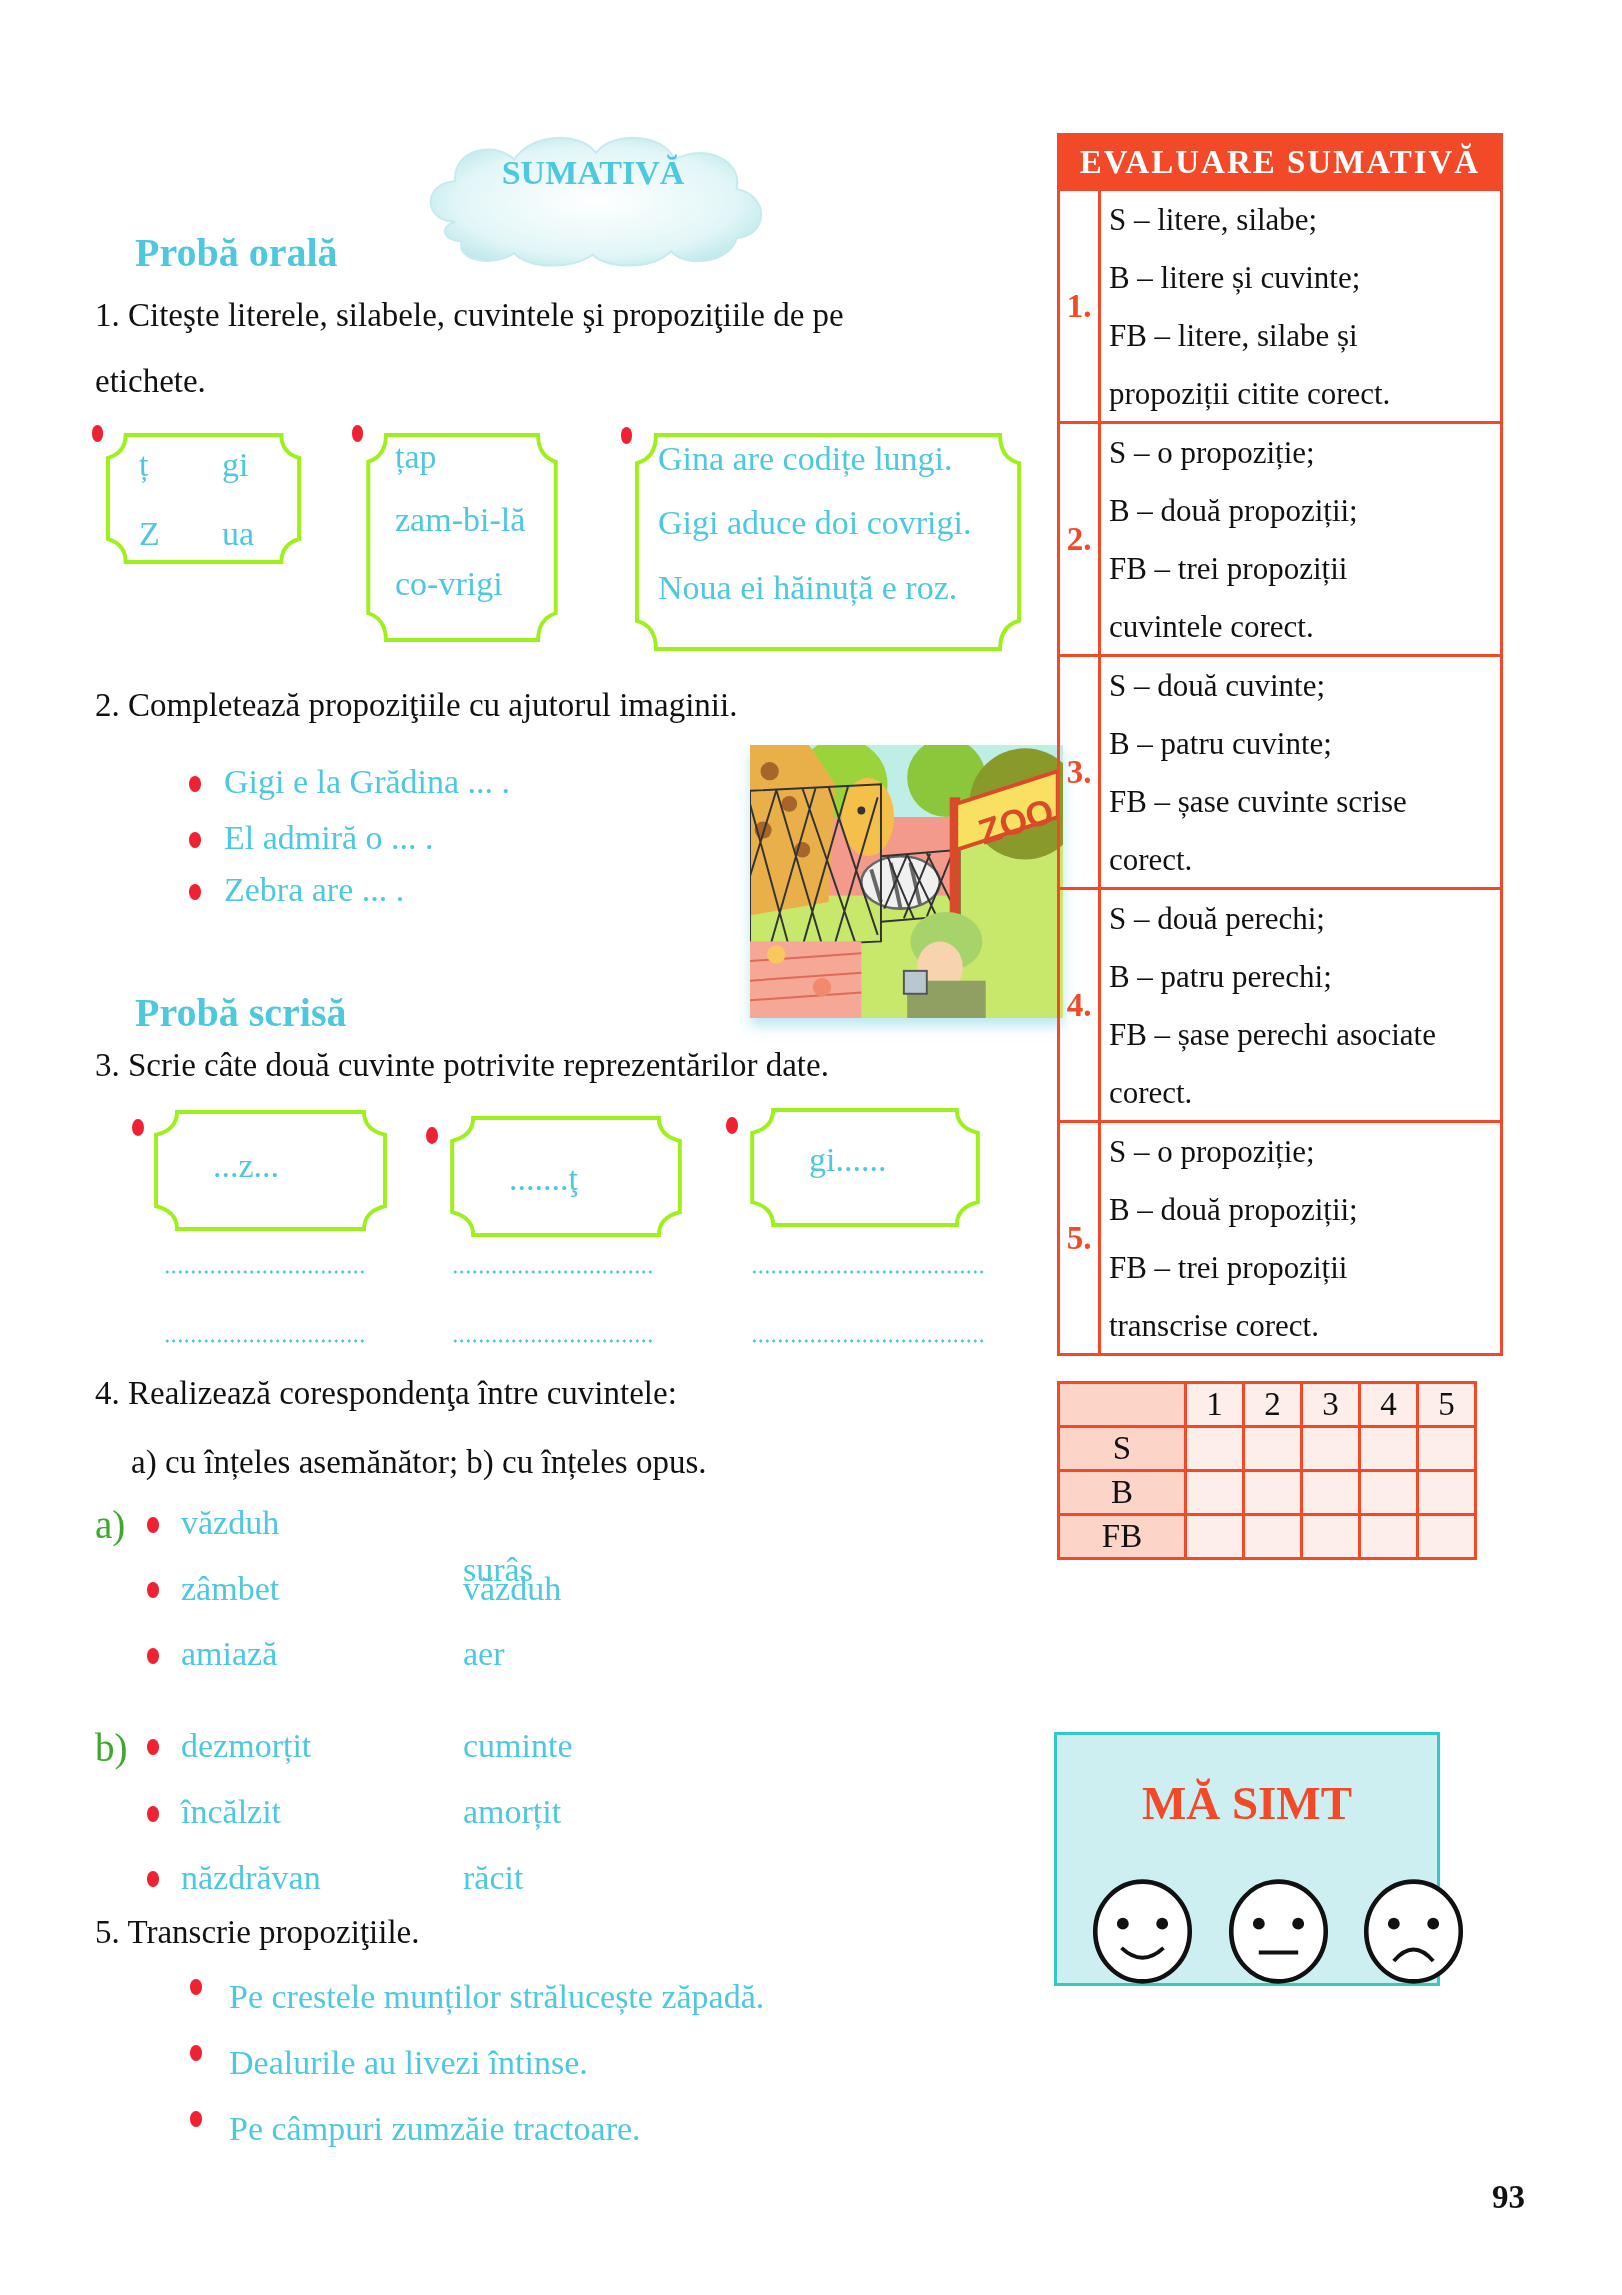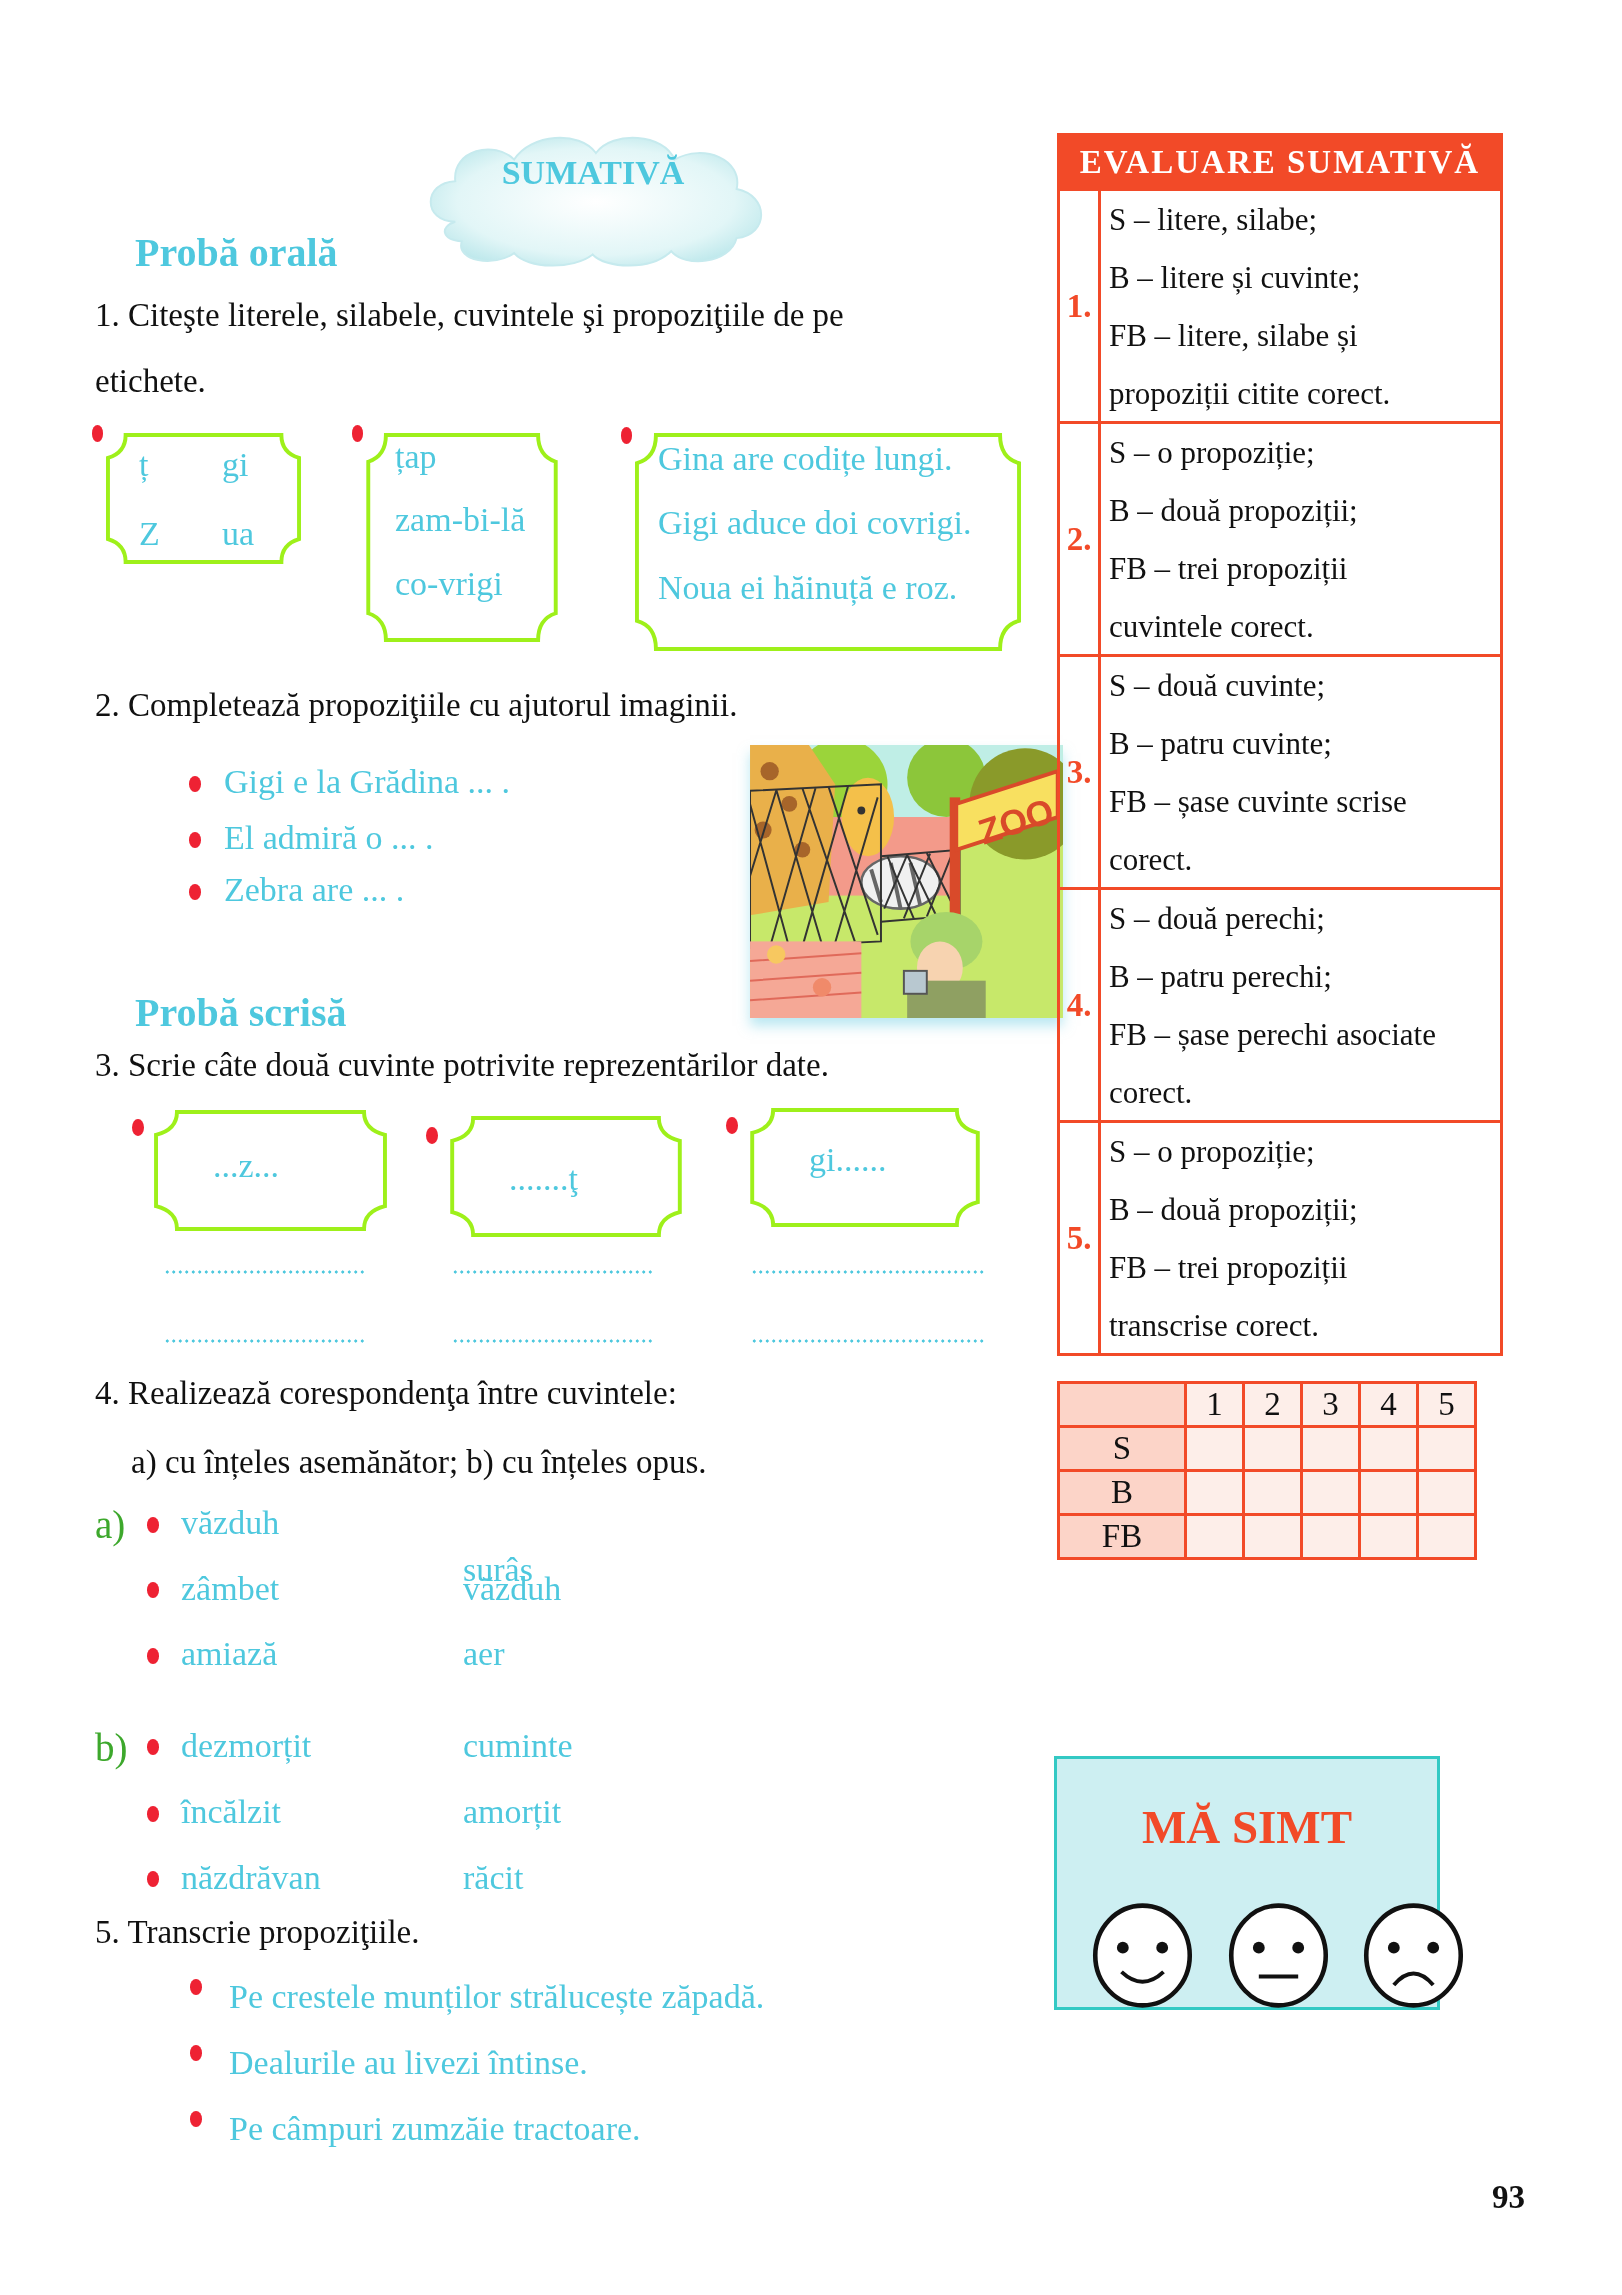--- a/index.html
+++ b/index.html
@@ -42,21 +42,21 @@
 
   
   .stable { position:absolute; left:1057px; top:1381px; border-collapse:collapse; }
   .stable td { border:3.3px solid #f24a28; height:41px; font-size:33px; text-align:center; padding:0; }
   .stable .hdr { background:#fcd4c8; }
   .stable .cell { background:#fdeee9; width:55px; }
   .stable .first { width:124px; }
 
   
   .simt { position:absolute; left:1054px; top:1732px; width:386px; height:254px; box-sizing:border-box;
-          border:3.3px solid #33c9c4; background:#cdeff2;margin-top:24px; }
+          border:3.3px solid #33c9c4; background:#cdeff2; }
   .simt-title { position:absolute; left:0; top:41px; width:100%; text-align:center; font-weight:bold;
                 font-size:47px; color:#f24a28; }
   .face { position:absolute; top:144px; }
 
   .pagenum { position:absolute; left:1492px; top:2179px; font-weight:bold; font-size:33px; }
   .zoo { position:absolute; left:750px; top:745px; width:313px; height:273px; overflow:hidden;
          box-shadow: 0 7.9px 11.8px rgba(120,210,230,0.5); }
 </style>
 </head>
 <body>

